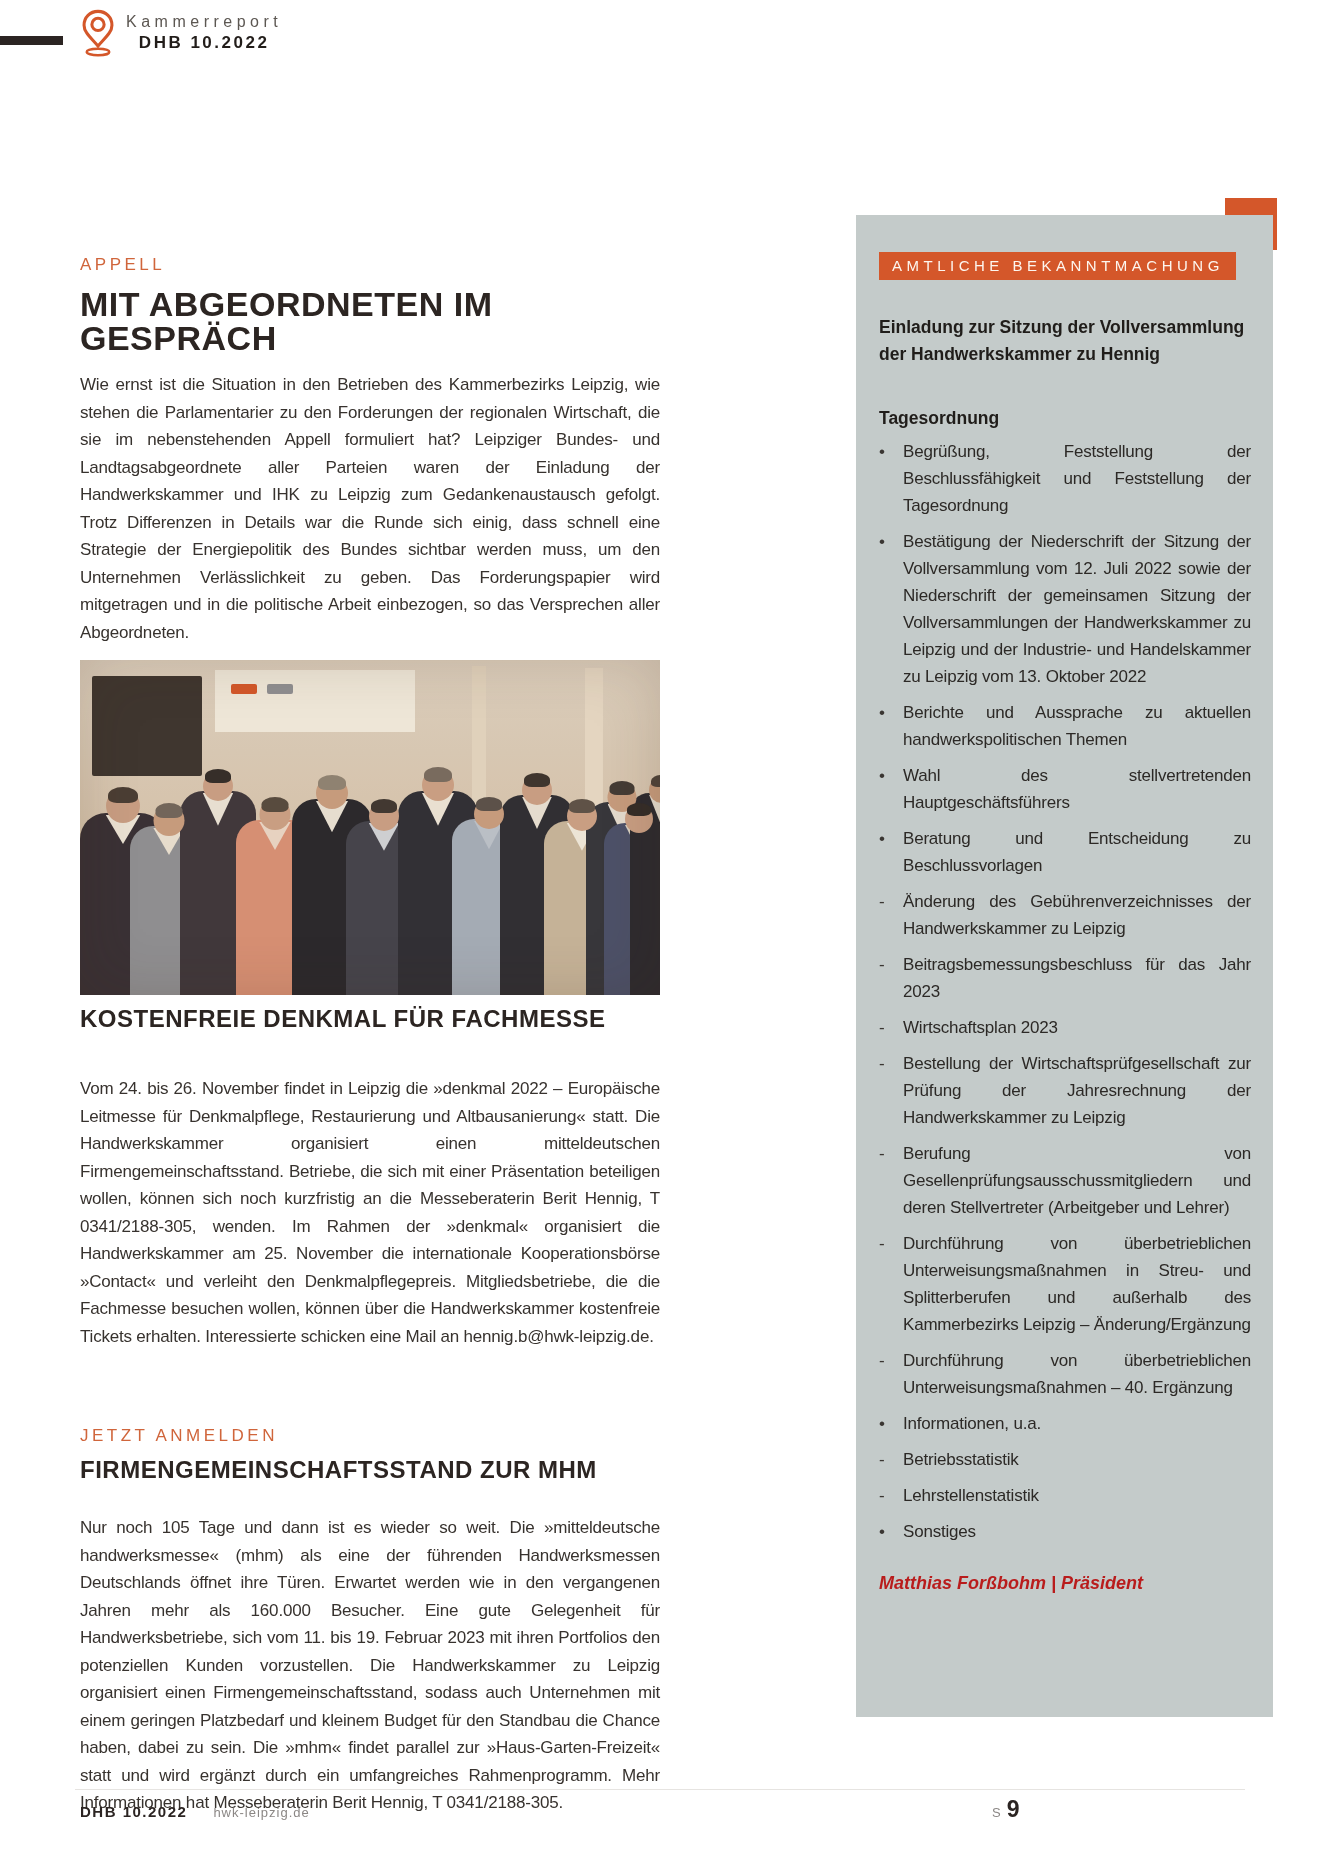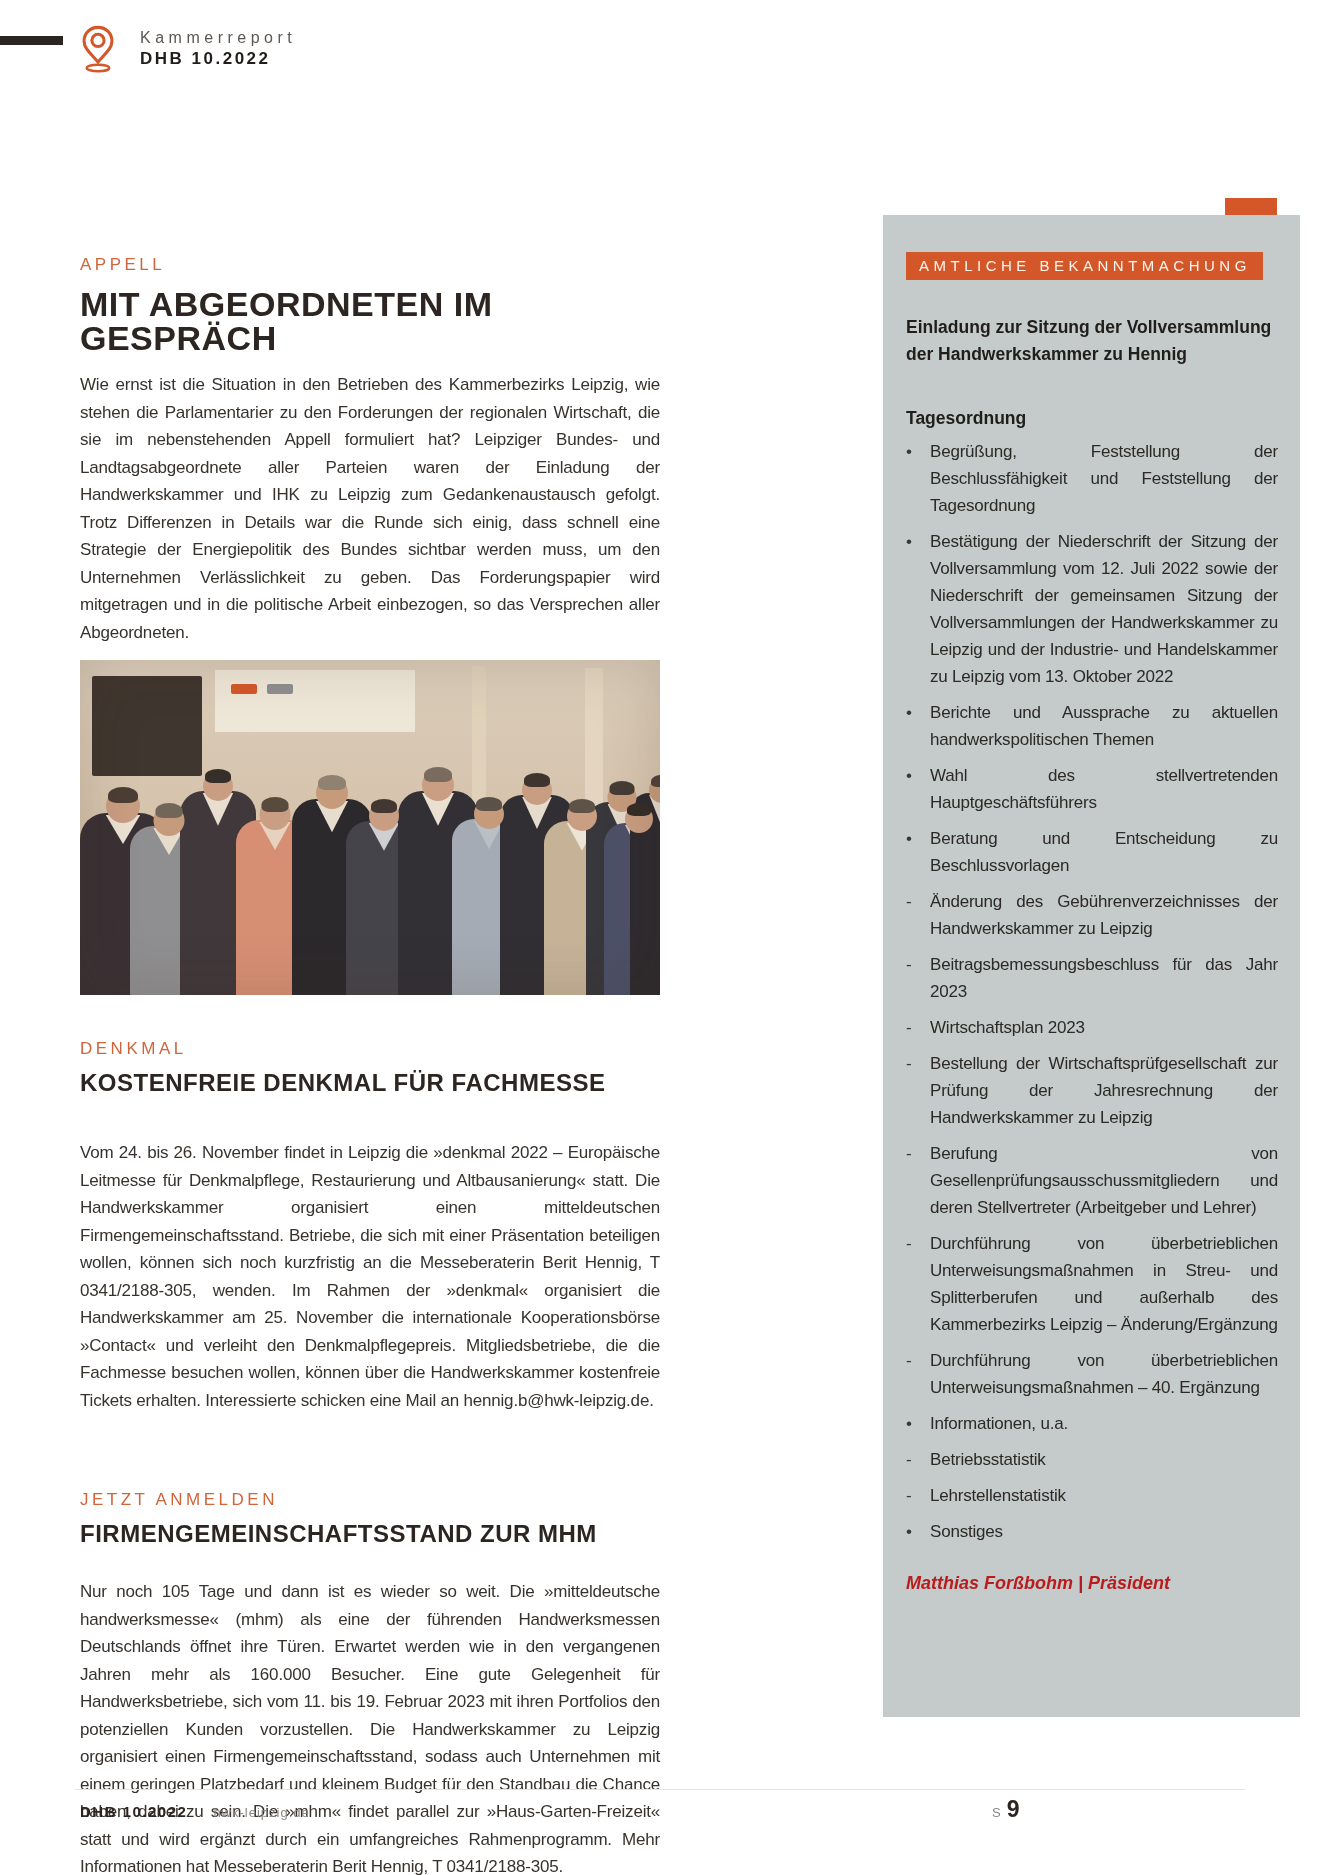--- a/index.html
+++ b/index.html
@@ -3,21 +3,21 @@
 <meta charset="utf-8">
 <style>
   html,body{margin:0;padding:0;}
   body{
     width:1326px;height:1875px;position:relative;background:#ffffff;
     font-family:"Liberation Sans","DejaVu Sans",sans-serif;
     color:#37322e;overflow:hidden;
   }
   
   .top-rule{position:absolute;left:0;top:36px;width:63px;height:9px;background:#2b2422;}
-  .brand{position:absolute;left:80px;top:24px;display:flex;align-items:center;gap:24px;}
+  .brand{position:absolute;left:80px;top:8px;display:flex;align-items:center;gap:10px;text-align:center;}
   .brand svg{display:block;}
   .brand-text{display:flex;flex-direction:column;gap:2px;}
   .brand-title{font-size:16px;letter-spacing:4.5px;color:#5c5752;}
   .brand-issue{font-size:17px;font-weight:700;letter-spacing:2.5px;color:#221d1a;}
   
   .main-col{position:absolute;left:80px;top:255px;width:580px;}
   .kicker{font-size:17px;letter-spacing:3.5px;color:#d0653b;font-weight:400;}
   .headline1{margin-top:12px;font-size:34px;line-height:34px;font-weight:700;letter-spacing:0.5px;color:#2c2522;}
   .headline2{margin-top:10px;font-size:24px;line-height:28px;font-weight:700;letter-spacing:0.5px;color:#2c2522;}
   .body-text{font-size:17px;line-height:27.5px;letter-spacing:-0.2px;text-align:justify;text-align-last:left;color:#37322e;}
@@ -39,21 +39,21 @@
   .prop-banner i.b2{left:52px;background:#8d9095;}
   .prop-frame1{position:absolute;left:392px;top:6px;width:14px;height:160px;background:#e2d6c2;}
   .prop-frame2{position:absolute;left:505px;top:8px;width:18px;height:200px;background:#e6dbc8;}
   .person{position:absolute;bottom:0;}
   .p-head{position:absolute;top:0;left:50%;transform:translateX(-50%);border-radius:50%;z-index:2;}
   .p-hair{position:absolute;top:-2px;left:6%;width:88%;height:48%;border-radius:50% 50% 30% 30%;}
   .p-torso{position:absolute;bottom:0;left:0;right:0;z-index:1;}
   .p-collar{position:absolute;top:2px;left:30%;width:40%;height:16%;clip-path:polygon(0 0,100% 0,50% 100%);}
   
   .corner-deco{position:absolute;left:1225px;top:198px;width:52px;height:52px;background:#d4572a;z-index:0;}
-  .sidebar{position:absolute;left:883px;top:215px;width:417px;height:1502px;background:#c4cbca;z-index:1;
+  .sidebar{position:absolute;left:856px;top:215px;width:417px;height:1502px;background:#c4cbca;z-index:1;
     box-sizing:border-box;padding:0 22px 0 23px;color:#2c2926;}
   .badge{display:inline-block;margin-top:37px;background:#d4572a;color:#fdf6ef;
     font-size:15px;font-weight:500;letter-spacing:4.5px;padding:5px 12px 6px 13px;}
   .side-lead-bold{margin-top:34px;font-size:17.5px;line-height:27px;font-weight:700;color:#201d1a;}
   .side-lead{font-size:17px;line-height:27.5px;letter-spacing:-0.2px;}
   .agenda-title{margin-top:40px;font-size:17.5px;font-weight:700;color:#201d1a;}
   .agenda-list{margin-top:6px;}
   .agenda-item{display:flex;margin-top:9px;}
   .agenda-marker{flex:0 0 24px;font-size:17px;line-height:27px;color:#3a3632;}
   .agenda-text{flex:1;font-size:17px;line-height:27px;letter-spacing:-0.2px;text-align:justify;text-align-last:left;}
@@ -200,21 +200,20 @@
             <div class="p-collar" style="background: rgb(230, 225, 213);"></div>
           </div>
           <div class="p-head" style="width: 26px; height: 26px; background: rgb(199, 157, 128);">
             <div class="p-hair" style="background: rgb(74, 65, 58);"></div>
           </div>
         </div>
       </div>
 
   </div>
 
-  <div class="kicker k2">DENKMAL</div>
   <h2 class="headline2" style="margin:10px 0 0 0;">KOSTENFREIE DENKMAL FÜR FACHMESSE</h2>
   <p class="body-text p2" style="margin-bottom:0;">Vom 24. bis 26. November findet in Leipzig die »denkmal 2022 – Europäische Leitmesse für Denkmalpflege, Restaurierung und Altbausanierung« statt. Die Handwerkskammer organisiert einen mitteldeutschen Firmengemeinschaftsstand. Betriebe, die sich mit einer Präsentation beteiligen wollen, können sich noch kurzfristig an die Messeberaterin Berit Hennig, T 0341/2188-305, wenden. Im Rahmen der »denkmal« organisiert die Handwerkskammer am 25. November die internationale Kooperationsbörse »Contact« und verleiht den Denkmalpflegepreis. Mitgliedsbetriebe, die die Fachmesse besuchen wollen, können über die Handwerkskammer kostenfreie Tickets erhalten. Interessierte schicken eine Mail an hennig.b@hwk-leipzig.de.</p>
 
   <div class="kicker k3">JETZT ANMELDEN</div>
   <h2 class="headline2" style="margin:10px 0 0 0;">FIRMENGEMEINSCHAFTSSTAND ZUR MHM</h2>
   <p class="body-text p3" style="margin-bottom:0;">Nur noch 105 Tage und dann ist es wieder so weit. Die »mitteldeutsche handwerksmesse« (mhm) als eine der führenden Handwerksmessen Deutschlands öffnet ihre Türen. Erwartet werden wie in den vergangenen Jahren mehr als 160.000 Besucher. Eine gute Gelegenheit für Handwerksbetriebe, sich vom 11. bis 19. Februar 2023 mit ihren Portfolios den potenziellen Kunden vorzustellen. Die Handwerkskammer zu Leipzig organisiert einen Firmengemeinschaftsstand, sodass auch Unternehmen mit einem geringen Platzbedarf und kleinem Budget für den Standbau die Chance haben, dabei zu sein. Die »mhm« findet parallel zur »Haus-Garten-Freizeit« statt und wird ergänzt durch ein umfangreiches Rahmenprogramm. Mehr Informationen hat Messeberaterin Berit Hennig, T 0341/2188-305.</p>
 </div>
 
 <div class="corner-deco"></div>
 <div class="sidebar">

